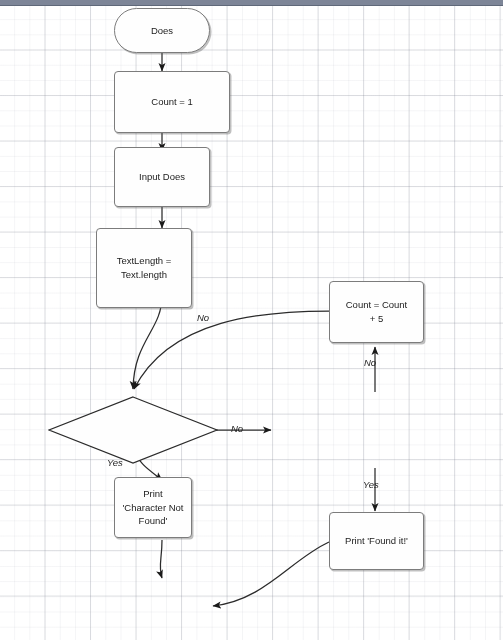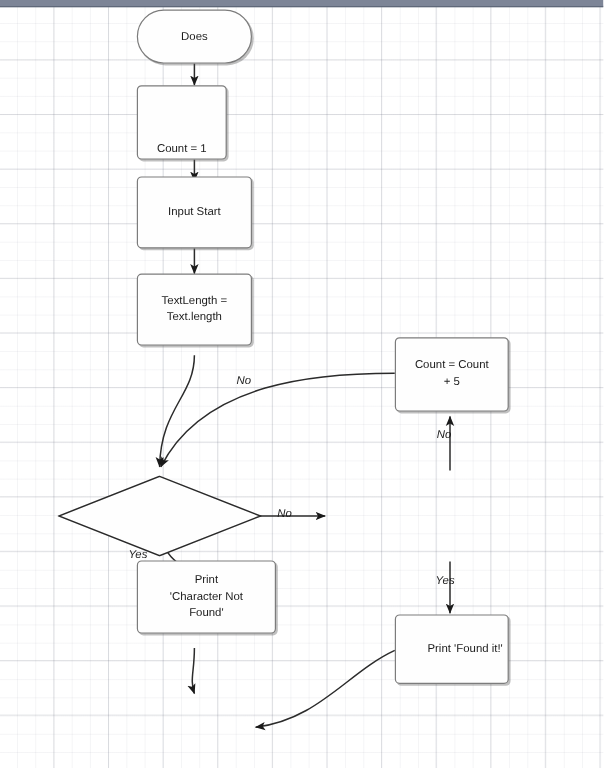--- a/index.html
+++ b/index.html
@@ -106,52 +106,52 @@
       <path d="M375,468 L375,511"></path>
       <path d="M329,542 C290,560 265,600 213,606"></path>
       <path d="M162,540 C162,560 158,566 162,578"></path>
     </g>
   </svg>
 
   <div class="node terminator" style="left:114px; top:8px; width:96px; height:45px;">
     <span class="node-label">Does</span>
   </div>
 
-  <div class="node process" style="left:114px; top:71px; width:75px; height:62px;align-items:flex-end;">
+  <div class="node process" style="left:114px; top:71px; width:116px; height:62px;">
     <span class="node-label">Count = 1</span>
   </div>
 
   <div class="node process" style="left:114px; top:147px; width:96px; height:60px;">
-    <span class="node-label">Input Start</span>
+    <span class="node-label">Input Does</span>
   </div>
 
-  <div class="node process" style="left:114px; top:228px; width:96px; height:60px;">
+  <div class="node process" style="left:96px; top:228px; width:96px; height:80px;">
     <span class="node-label">TextLength =
 Text.length</span>
   </div>
 
   <div class="node process" style="left:329px; top:281px; width:95px; height:62px;">
     <span class="node-label">Count = Count
 + 5</span>
   </div>
 
   <div class="diamond-wrap" style="left:48px; top:396px; width:170px; height:68px;">
     <svg width="170" height="68">
       <polygon points="85,1 169,34 85,67 1,34" fill="#fefefe" stroke="#2b2b2b" stroke-width="1.25"></polygon>
     </svg>
   </div>
 
 
-  <div class="node process" style="left:114px; top:467px; width:116px; height:61px;">
+  <div class="node process" style="left:114px; top:477px; width:78px; height:61px;">
     <span class="node-label">Print
 'Character Not
 Found'</span>
   </div>
 
-  <div class="node process" style="left:329px; top:512px; width:95px; height:58px;justify-content:flex-end;">
+  <div class="node process" style="left:329px; top:512px; width:95px; height:58px;">
     <span class="node-label">Print 'Found it!'</span>
   </div>
 
 
   <span class="edge-label" style="left:197px; top:312px;">No</span>
 
   <span class="edge-label" style="left:231px; top:423px;">No</span>
 
   <span class="edge-label" style="left:364px; top:357px;">No</span>
 

